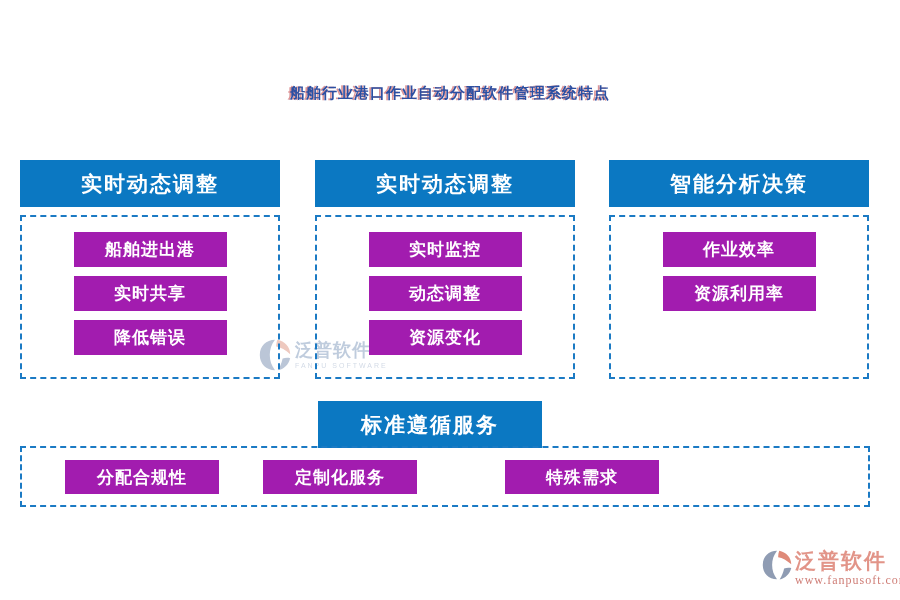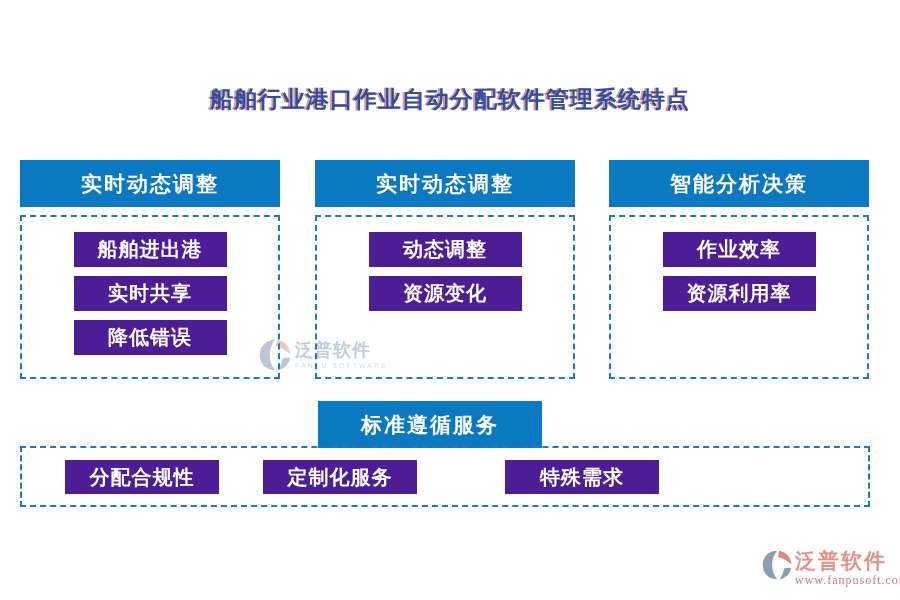--- a/index.html
+++ b/index.html
@@ -16,21 +16,21 @@
     overflow: hidden;
   }
 
   
   .page-title {
     position: absolute;
     top: 84px;
     left: 0;
     width: 900px;
     text-align: center;
-    font-size: 23px;
+    font-size: 15px;
     font-weight: bold;
     letter-spacing: 1px;
     color: #2b4fa2;
     text-shadow: -2px 0 0 rgba(193, 62, 66, 0.55);
   }
 
   
   .col {
     position: absolute;
     top: 160px;
@@ -56,23 +56,23 @@
     display: flex;
     flex-direction: column;
     align-items: center;
     padding-top: 15px;
     gap: 9px;
     background: transparent;
   }
   .item-btn {
     width: 153px;
     height: 35px;
-    background: #4c1d95;
+    background: #a21caf;
     color: #ffffff;
-    font-size: 20px;
+    font-size: 17px;
     font-weight: bold;
     letter-spacing: 1px;
     display: flex;
     align-items: center;
     justify-content: center;
     flex: none;
   }
 
   
   .bottom-header {
@@ -186,20 +186,21 @@
     <div class="col-box">
       <div class="item-btn">船舶进出港</div>
       <div class="item-btn">实时共享</div>
       <div class="item-btn">降低错误</div>
     </div>
   </div>
 
   <div class="col" style="left:315px">
     <div class="col-header">实时动态调整</div>
     <div class="col-box">
+      <div class="item-btn">实时监控</div>
       <div class="item-btn">动态调整</div>
       <div class="item-btn">资源变化</div>
     </div>
   </div>
 
   <div class="col" style="left:609px">
     <div class="col-header">智能分析决策</div>
     <div class="col-box">
       <div class="item-btn">作业效率</div>
       <div class="item-btn">资源利用率</div>

